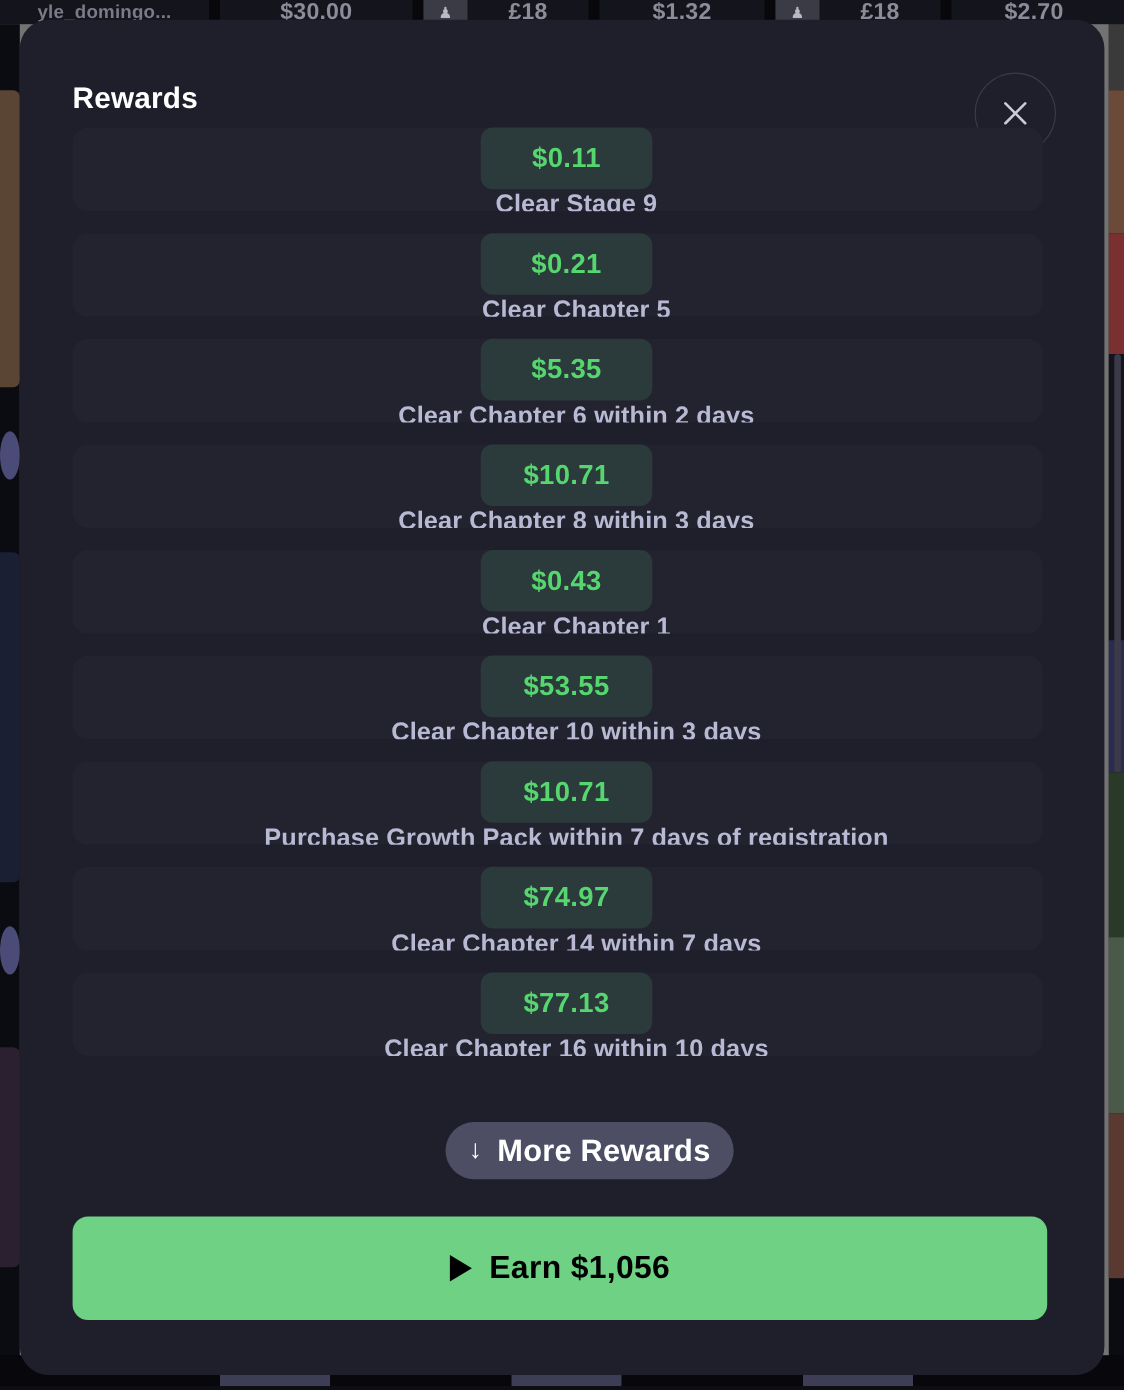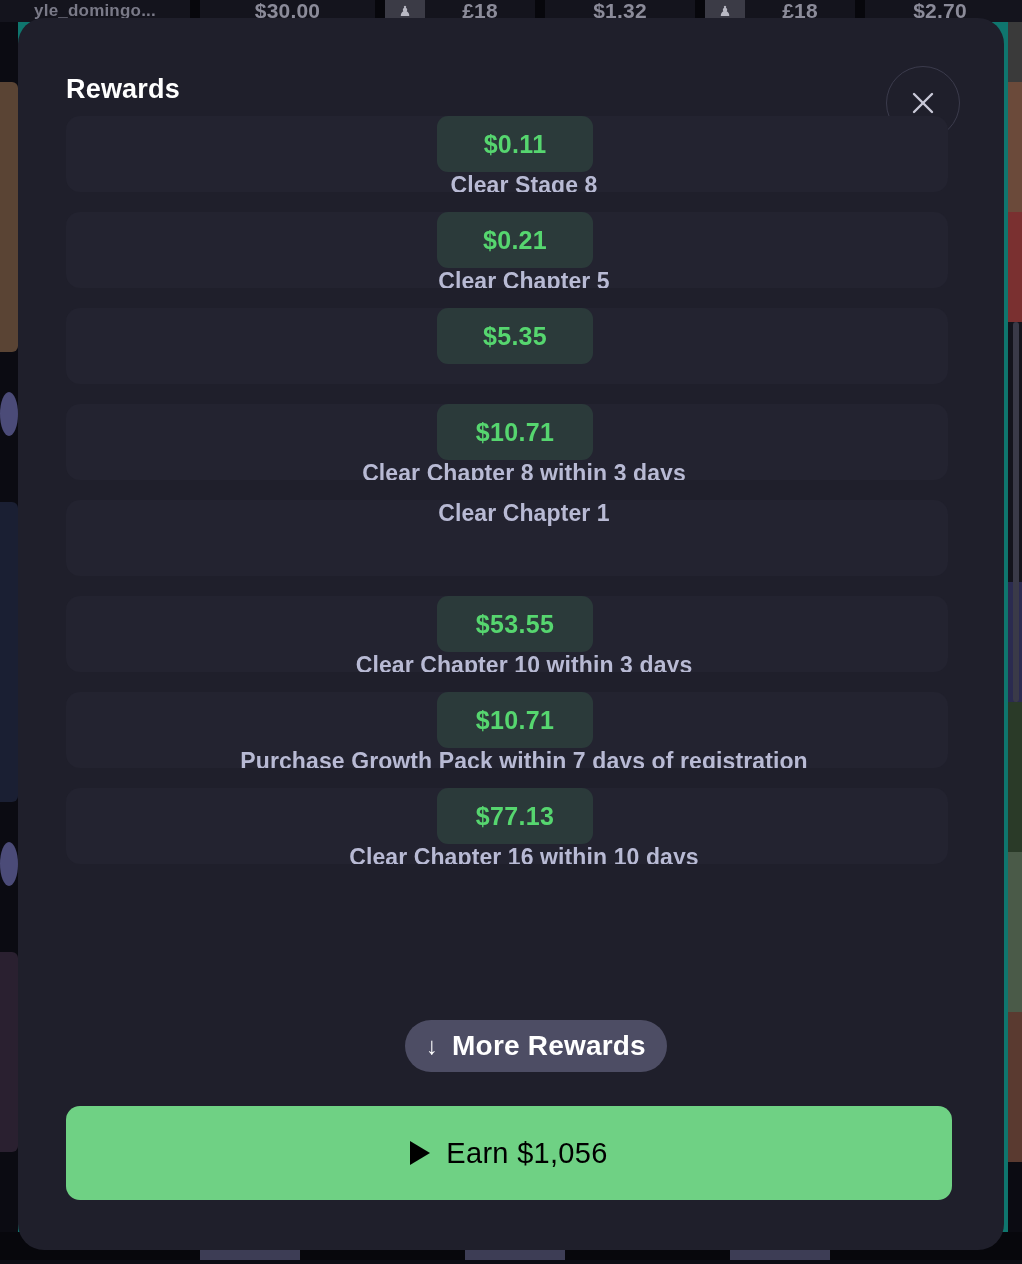--- a/index.html
+++ b/index.html
@@ -10,21 +10,21 @@
     height: 1264px;
     overflow: hidden;
     background: #0d0d14;
     font-family: "Liberation Sans", sans-serif;
   }
 
   #root {
     position: relative;
     width: 1022px;
     height: 1260px;
-    background: #0f766e;
+    background: #737373;
     overflow: hidden;
   }
 
   
   .bg-layer { position: absolute; inset: 0; }
 
   .bg-topbar {
     position: absolute;
     top: 0; left: 0;
     width: 1022px; height: 22px;
@@ -228,21 +228,21 @@
     cursor: pointer;
   }
   .earn-btn .play-tri {
     width: 0; height: 0;
     border-left: 20px solid #000000;
     border-top: 12px solid transparent;
     border-bottom: 12px solid transparent;
   }
   .earn-btn .earn-label {
     font-size: 29px;
-    font-weight: normal;
+    font-weight: bold;
     color: #000000;
     letter-spacing: 0.3px;
   }
 </style>
 </head>
 <body>
 
 <div id="root">
 
   <div class="bg-layer">
@@ -301,52 +301,58 @@
       <svg width="26" height="26" viewBox="0 0 26 26">
         <line x1="4" y1="4" x2="22" y2="22" stroke="#c9c9d8" stroke-width="2.4" stroke-linecap="round"></line>
         <line x1="22" y1="4" x2="4" y2="22" stroke="#c9c9d8" stroke-width="2.4" stroke-linecap="round"></line>
       </svg>
     </div>
 
     <div class="rewards-list">
 
       <div class="reward-row">
         <div class="reward-amount">$0.11</div>
-        <div class="reward-label">Clear Stage 8</div>
+        <div class="reward-label">Clear Stage 9</div>
       </div>
 
 
       <div class="reward-row">
         <div class="reward-amount">$0.21</div>
         <div class="reward-label">Clear Chapter 5</div>
       </div>
 
       <div class="reward-row">
         <div class="reward-amount">$5.35</div>
+        <div class="reward-label">Clear Chapter 6 within 2 days</div>
       </div>
 
       <div class="reward-row">
         <div class="reward-amount">$10.71</div>
         <div class="reward-label">Clear Chapter 8 within 3 days</div>
       </div>
 
       <div class="reward-row">
+        <div class="reward-amount">$0.43</div>
         <div class="reward-label">Clear Chapter 1</div>
       </div>
 
       <div class="reward-row">
         <div class="reward-amount">$53.55</div>
         <div class="reward-label">Clear Chapter 10 within 3 days</div>
       </div>
 
       <div class="reward-row">
         <div class="reward-amount">$10.71</div>
         <div class="reward-label">Purchase Growth Pack within 7 days of registration</div>
       </div>
 
+      <div class="reward-row">
+        <div class="reward-amount">$74.97</div>
+        <div class="reward-label">Clear Chapter 14 within 7 days</div>
+      </div>
 
       <div class="reward-row">
         <div class="reward-amount">$77.13</div>
         <div class="reward-label">Clear Chapter 16 within 10 days</div>
       </div>
 
     </div>
 
     <div class="more-rewards">
       <span class="arrow">↓</span>

